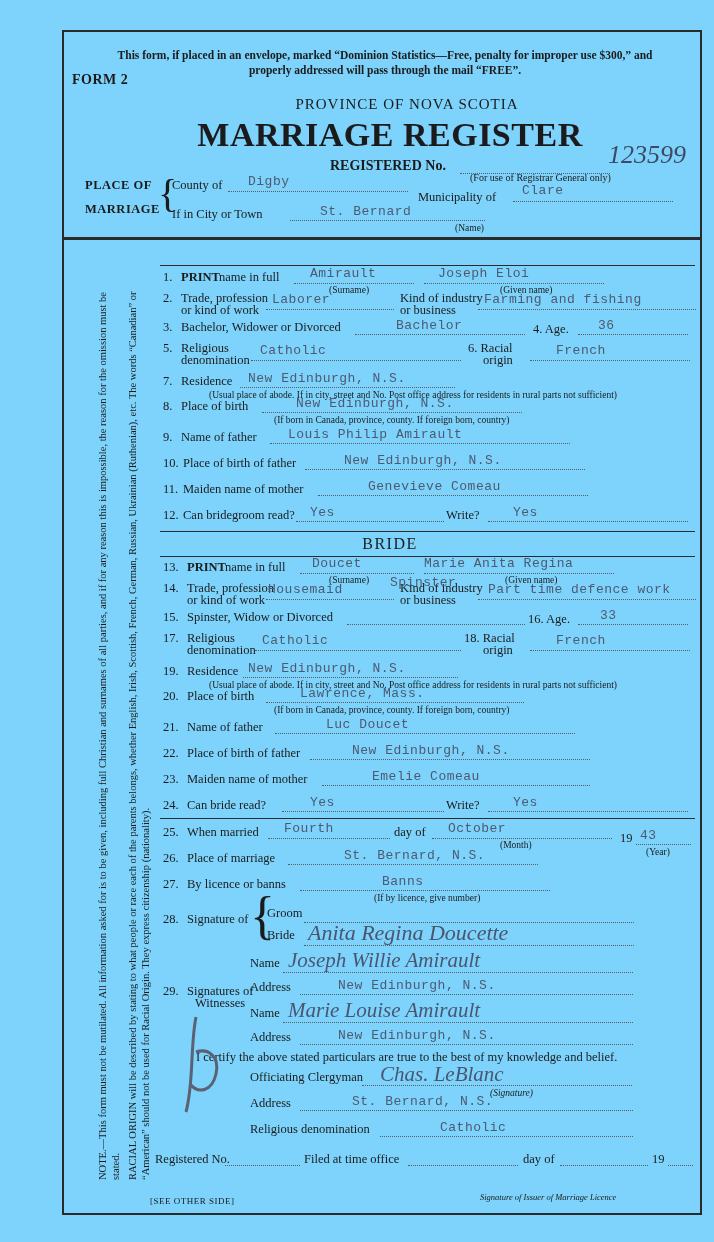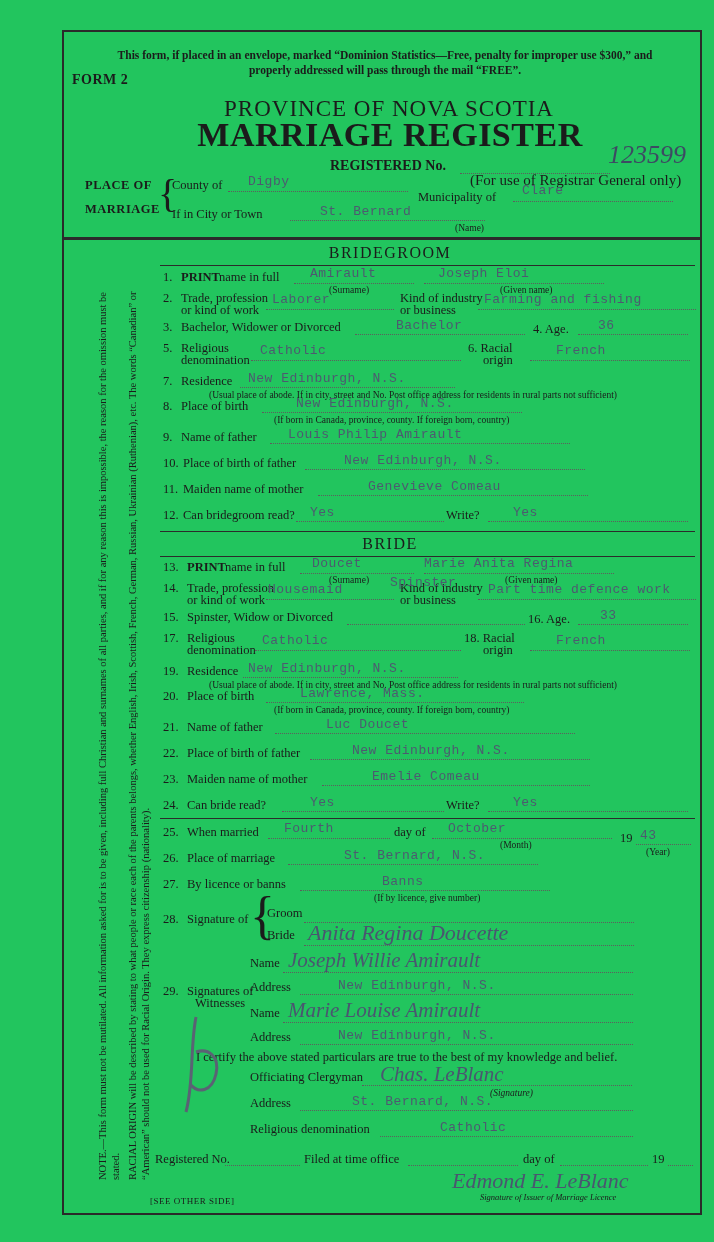--- a/index.html
+++ b/index.html
@@ -6,48 +6,48 @@
   body{
     width:714px;height:1242px;
     background:#efeae4;
     font-family:"Liberation Serif", serif;
     color:#1b1b1b;
     position:relative;
     overflow:hidden;
   }
   .page{
     position:absolute;left:0;top:0;width:714px;height:1242px;
-    background:#22c55e;
+    background:#7dd3fc;
   }
   
   .border-left{position:absolute;left:62px;top:30px;width:2px;height:1185px;background:#2a2a2a;}
   .border-right{position:absolute;left:700px;top:30px;width:2px;height:1185px;background:#2a2a2a;}
   .border-top{position:absolute;left:62px;top:30px;height:2px;width:640px;background:#2a2a2a;}
   .border-bottom{position:absolute;left:62px;top:1213px;height:2px;width:640px;background:#2a2a2a;}
 
   .envelope-note{
     position:absolute;left:100px;top:48px;width:570px;
     font-size:11.5px;line-height:15px;text-align:center;font-weight:bold;
   }
   .form-no{
     position:absolute;left:72px;top:72px;font-size:14px;font-weight:bold;letter-spacing:0.5px;
   }
   .province{
-    position:absolute;left:149px;top:96px;width:480px;text-align:center;
-    font-size:23px;letter-spacing:1px;
+    position:absolute;left:167px;top:96px;width:480px;text-align:center;
+    font-size:15px;letter-spacing:1px;
   }
   .title{
     position:absolute;left:130px;top:116px;width:520px;text-align:center;
     font-size:34px;font-weight:bold;letter-spacing:0.5px;
   }
   .reg-no-label{
     position:absolute;left:330px;top:158px;font-size:14px;font-weight:bold;
   }
   .reg-no-sub{
-    position:absolute;left:470px;top:172px;font-size:15px;
+    position:absolute;left:470px;top:172px;font-size:10px;
   }
   .reg-no-value{
     position:absolute;left:608px;top:140px;font-size:26px;color:#3d4a63;
     font-family:"Liberation Serif", serif;font-style:italic;
   }
 
   .place-of{position:absolute;left:85px;top:178px;font-size:12.5px;font-weight:bold;letter-spacing:0.5px;}
   .marriage-lbl{position:absolute;left:85px;top:202px;font-size:12.5px;font-weight:bold;letter-spacing:0.5px;}
   .brace{
     position:absolute;left:158px;top:174px;font-size:40px;line-height:40px;color:#1b1b1b;
@@ -134,21 +134,20 @@
   <div class="dots" style="left:513px;top:200px;width:160px;"></div>
   <div class="hw" style="left:522px;top:183px;">Clare</div>
 
   <div class="lbl" style="left:172px;top:207px;">If in City or Town</div>
   <div class="dots" style="left:290px;top:219px;width:195px;"></div>
   <div class="hw" style="left:320px;top:204px;">St. Bernard</div>
   <div class="lbl sm" style="left:455px;top:221px;text-align:right;">(Name)</div>
 
   <div class="thickrule" style="left:64px;top:237px;width:636px;"></div>
 
-  <div class="section-head" style="left:130px;top:244px;">BRIDEGROOM</div>
   <div class="rule" style="left:160px;top:265px;width:535px;"></div>
 
   <div class="lbl" style="left:163px;top:270px;">1.</div>
   <div class="lbl b" style="left:181px;top:270px;">PRINT</div>
   <div class="lbl" style="left:219px;top:270px;"> name in full</div>
   <div class="dots" style="left:294px;top:282px;width:120px;"></div>
   <div class="dots" style="left:424px;top:282px;width:180px;"></div>
   <div class="hw" style="left:310px;top:266px;">Amirault</div>
   <div class="hw" style="left:438px;top:266px;">Joseph Eloi</div>
   <div class="lbl sm" style="left:329px;top:283px;">(Surname)</div>
@@ -371,20 +370,19 @@
 
   <div class="lbl" style="left:155px;top:1152px;">Registered No.</div>
   <div class="dots" style="left:225px;top:1164px;width:75px;"></div>
   <div class="lbl" style="left:304px;top:1152px;">Filed at time office</div>
   <div class="dots" style="left:408px;top:1164px;width:110px;"></div>
   <div class="lbl" style="left:523px;top:1152px;">day of</div>
   <div class="dots" style="left:560px;top:1164px;width:88px;"></div>
   <div class="lbl" style="left:652px;top:1152px;">19</div>
   <div class="dots" style="left:668px;top:1164px;width:25px;"></div>
 
-  <div class="cursive" style="left:452px;top:1168px;font-size:22px;">Edmond E. LeBlanc</div>
   <div class="issuer-cap ital">Signature of Issuer of Marriage Licence</div>
   <div class="see-other">[SEE OTHER SIDE]</div>
 
   <div class="sidenote" style="left:96px;top:1180px;">NOTE.—This form must not be mutilated.  All information asked for is to be given, including full Christian and surnames of all parties, and if for any reason this is impossible, the reason for the omission must be stated.</div>
   <div class="sidenote" style="left:126px;top:1180px;width:900px;">RACIAL ORIGIN will be described by stating to what people or race each of the parents belongs, whether English, Irish, Scottish, French, German, Russian, Ukrainian (Ruthenian), etc.  The words “Canadian” or “American” should not be used for Racial Origin.  They express citizenship (nationality).</div>
 
 </div>
 
 </body></html>

